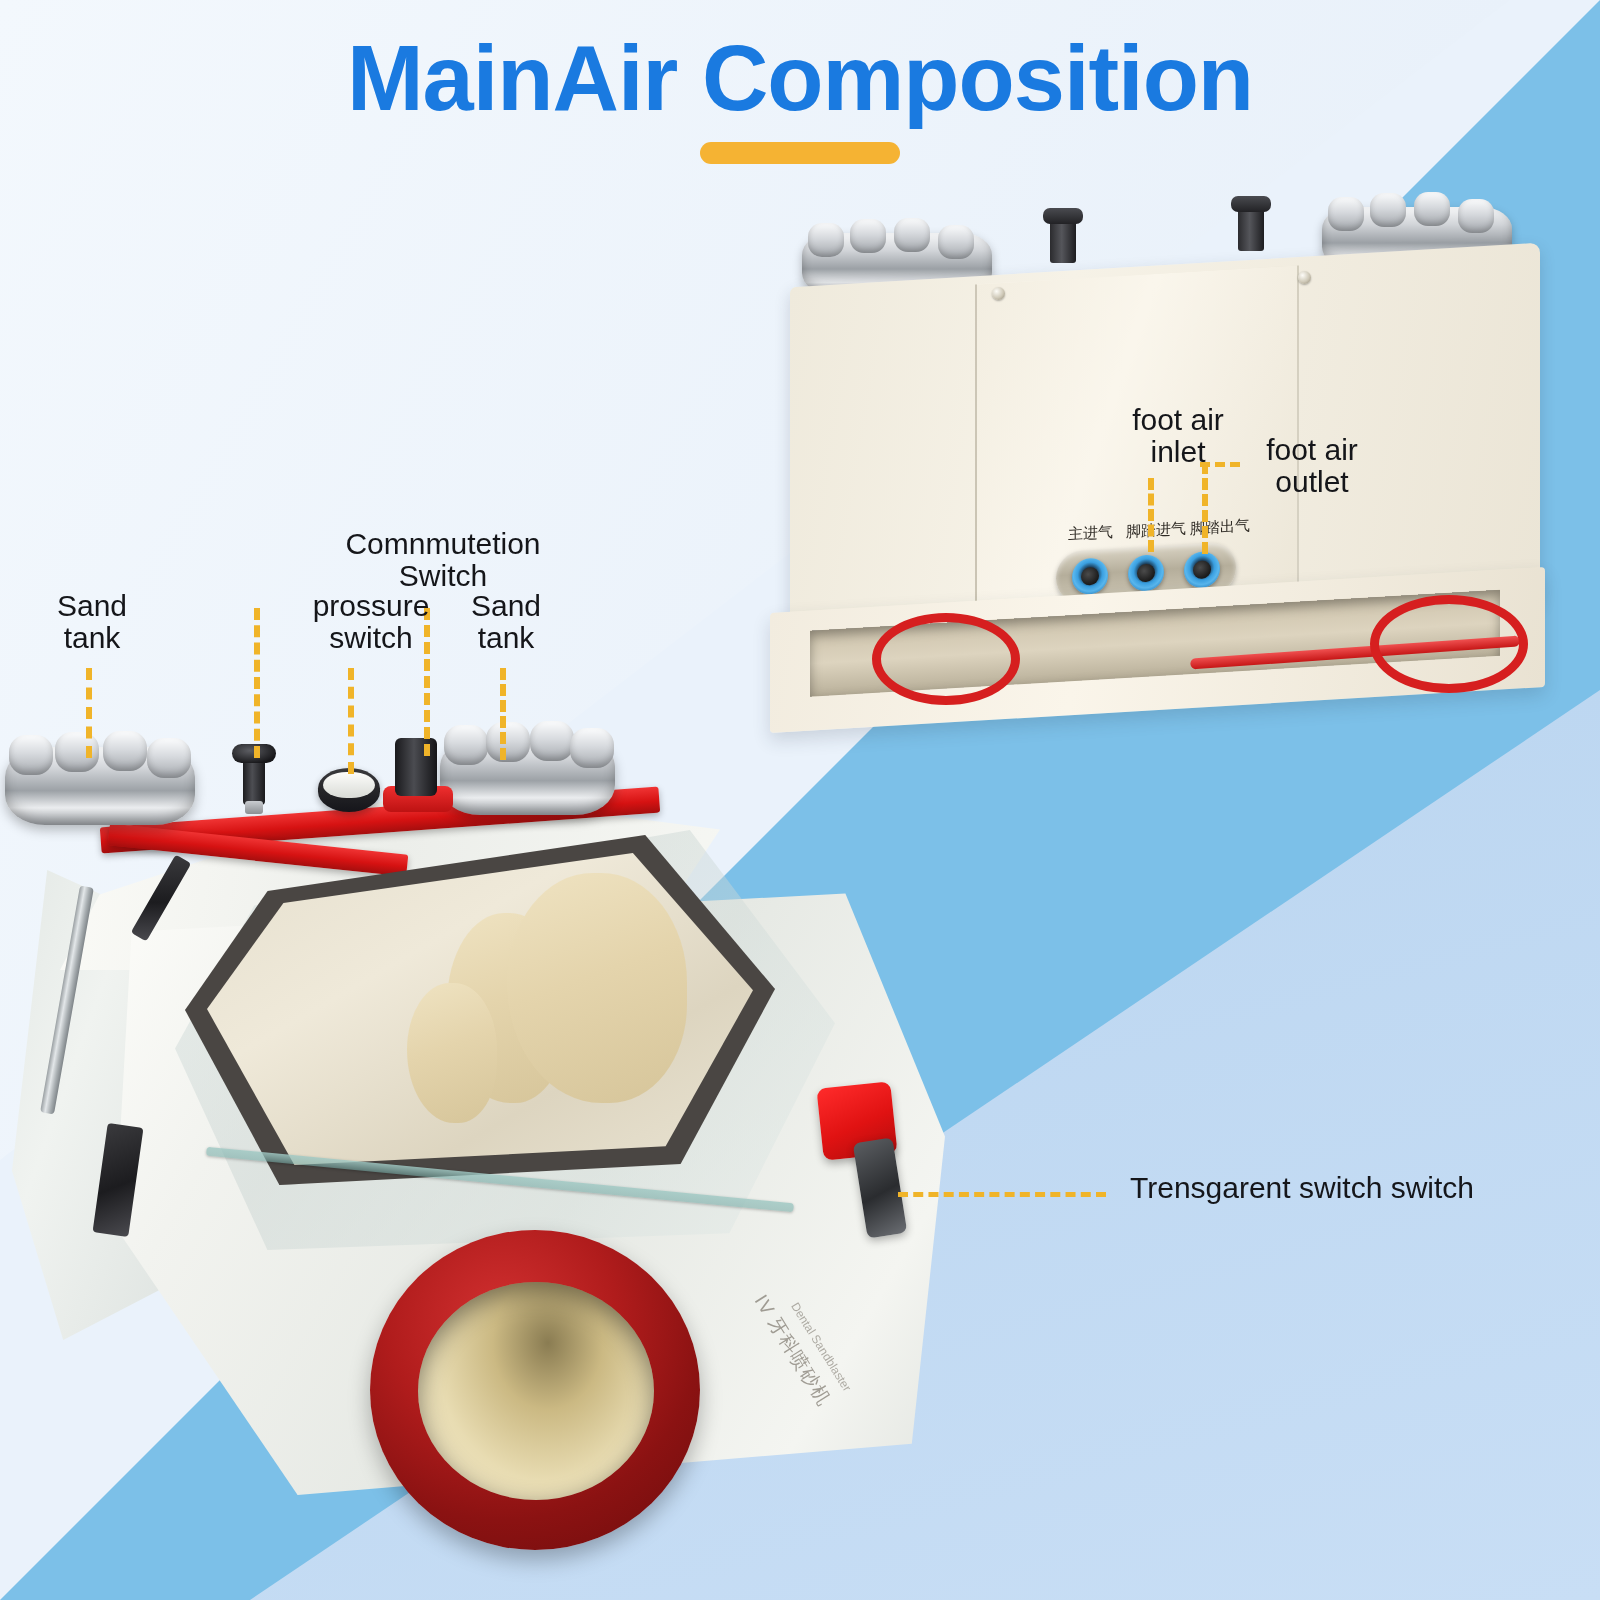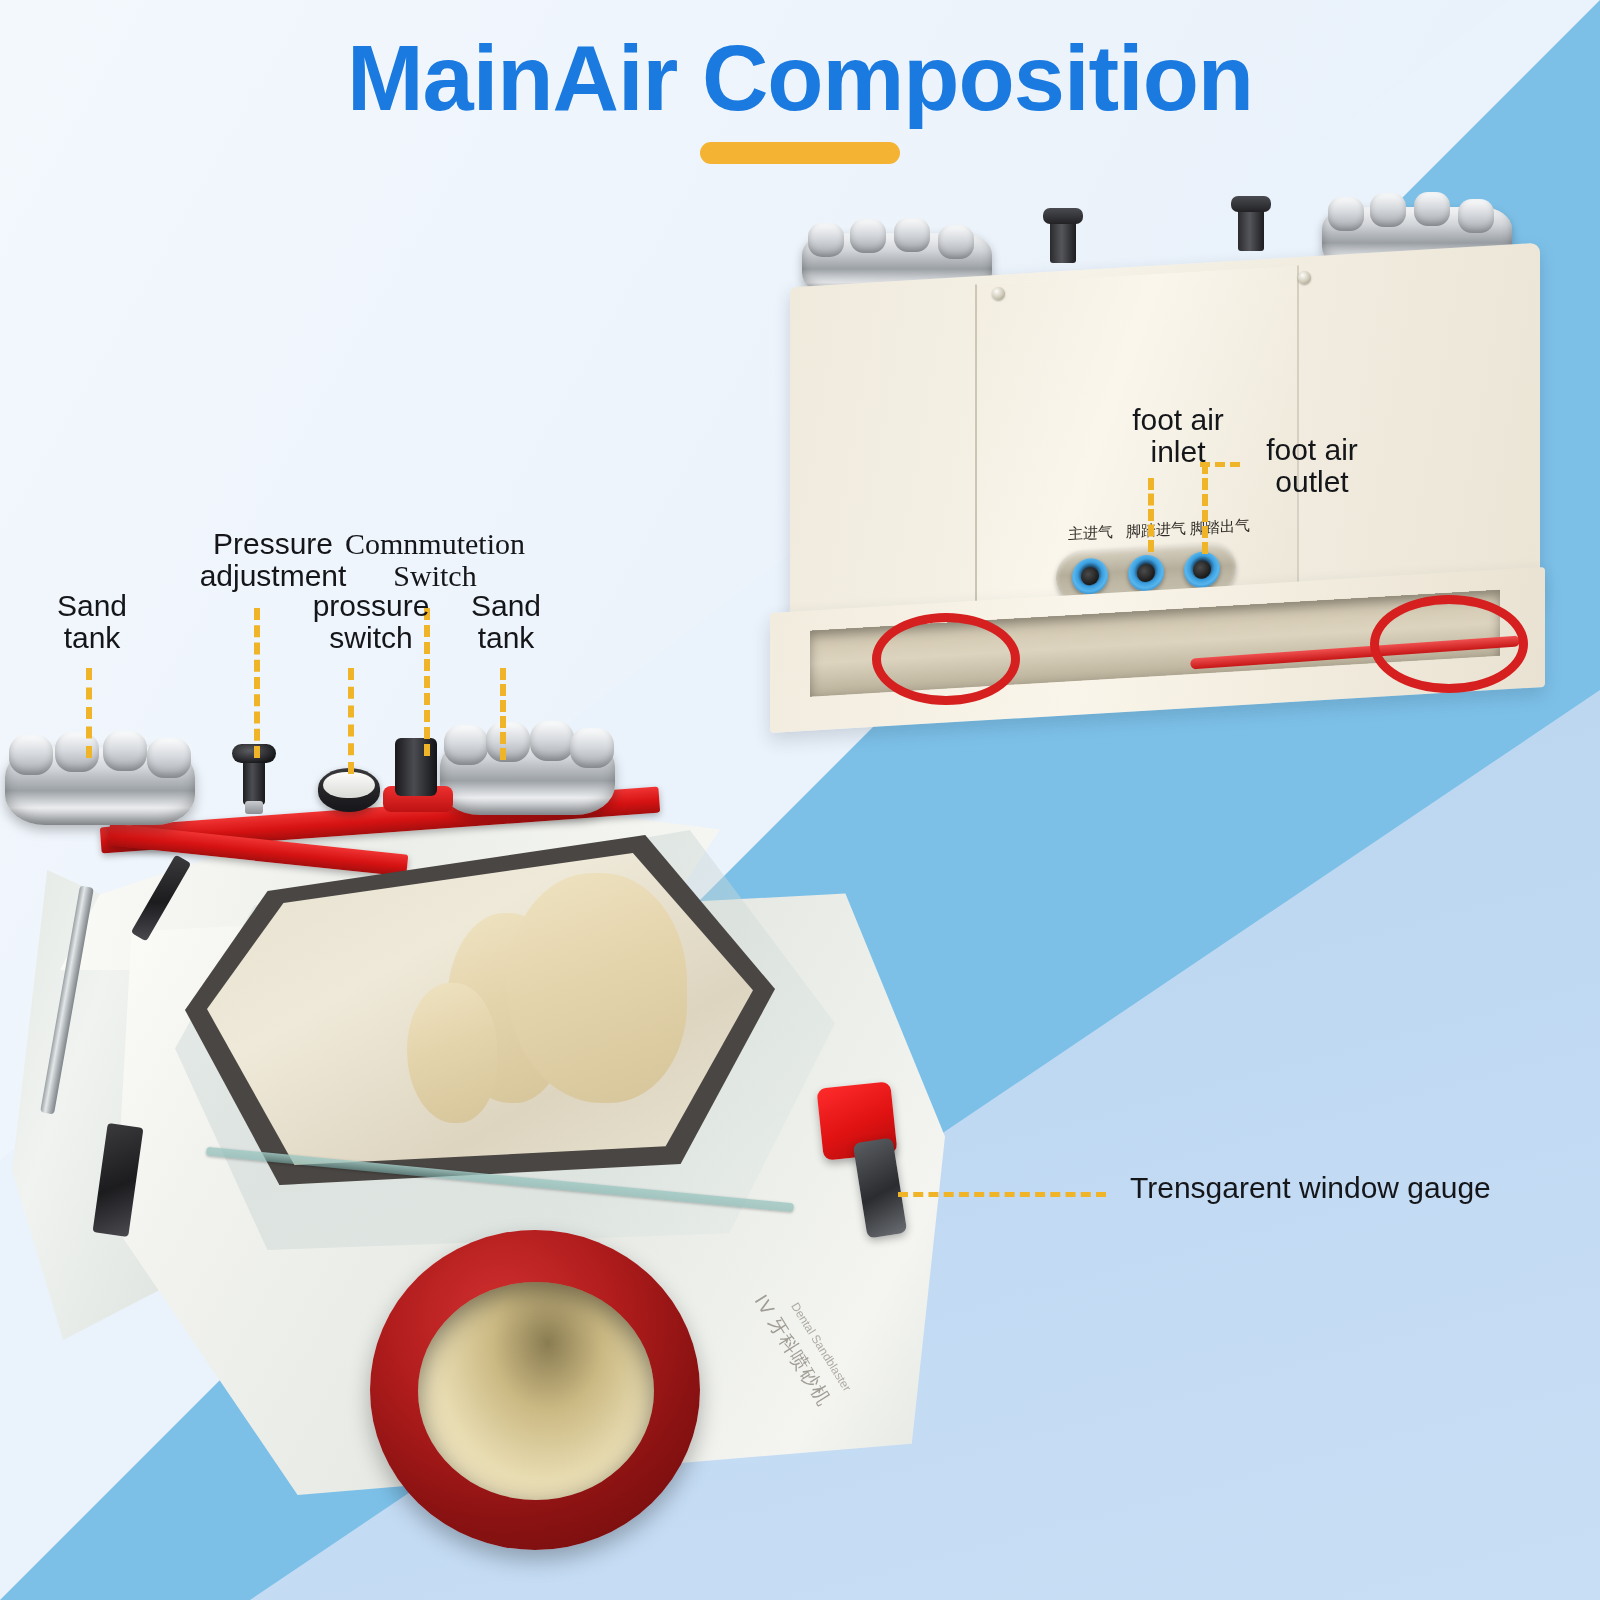--- a/index.html
+++ b/index.html
@@ -503,32 +503,30 @@
   <div class="switch-comm-base"></div>
   <div class="switch-comm"></div>
 
   <div class="brand-text">IV 牙科喷砂机</div>
   <div class="brand-text2">Dental Sandblaster</div>
 
   <div class="callout center" style="left:32px; top:590px; width:120px;">Sand
 tank</div>
   <div class="leader-v" style="left:86px; top:668px; height:90px;"></div>
 
-  <div class="callout center" style="left:178px; top:528px; width:190px;">Pressure
-adjustment</div>
   <div class="leader-v" style="left:254px; top:608px; height:150px;"></div>
 
   <div class="callout center" style="left:282px; top:590px; width:178px;">prossure
 switch</div>
   <div class="leader-v" style="left:348px; top:668px; height:106px;"></div>
 
-  <div class="callout center" style="left:320px; top:528px; width:230px;font-family:Liberation Serif, serif;">Comnmutetion
+  <div class="callout center" style="left:328px; top:528px; width:230px;">Comnmutetion
 Switch</div>
   <div class="leader-v" style="left:424px; top:608px; height:148px;"></div>
 
   <div class="callout center" style="left:446px; top:590px; width:120px;">Sand
 tank</div>
   <div class="leader-v" style="left:500px; top:668px; height:92px;"></div>
 
   <div class="leader-thin-h" style="left:898px; top:1192px; width:208px;"></div>
-  <div class="callout" style="left:1130px; top:1172px; width:470px;">Trensgarent window gauge</div>
+  <div class="callout" style="left:1130px; top:1172px; width:470px;">Trensgarent switch switch</div>
 
 </div>
 
 </body></html>

